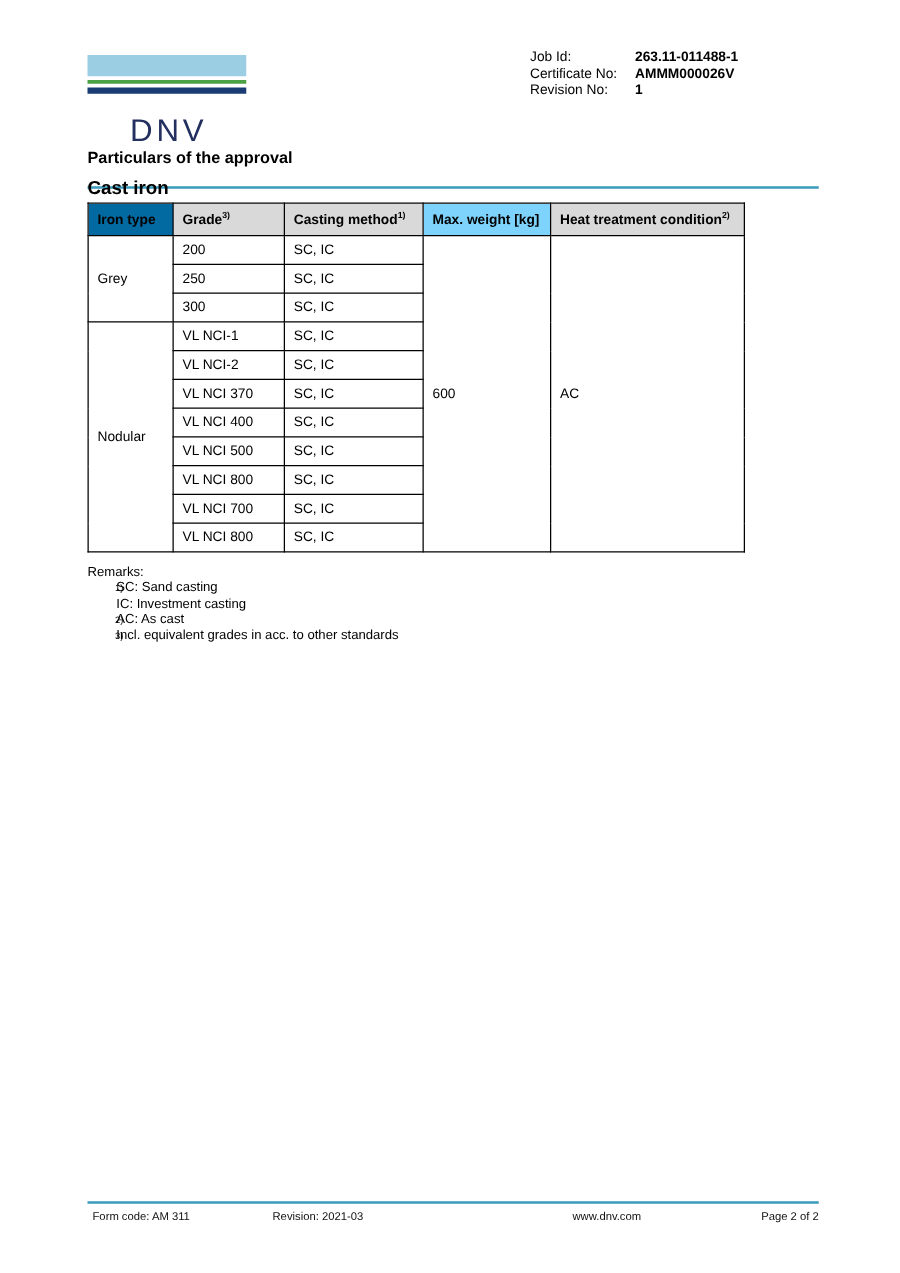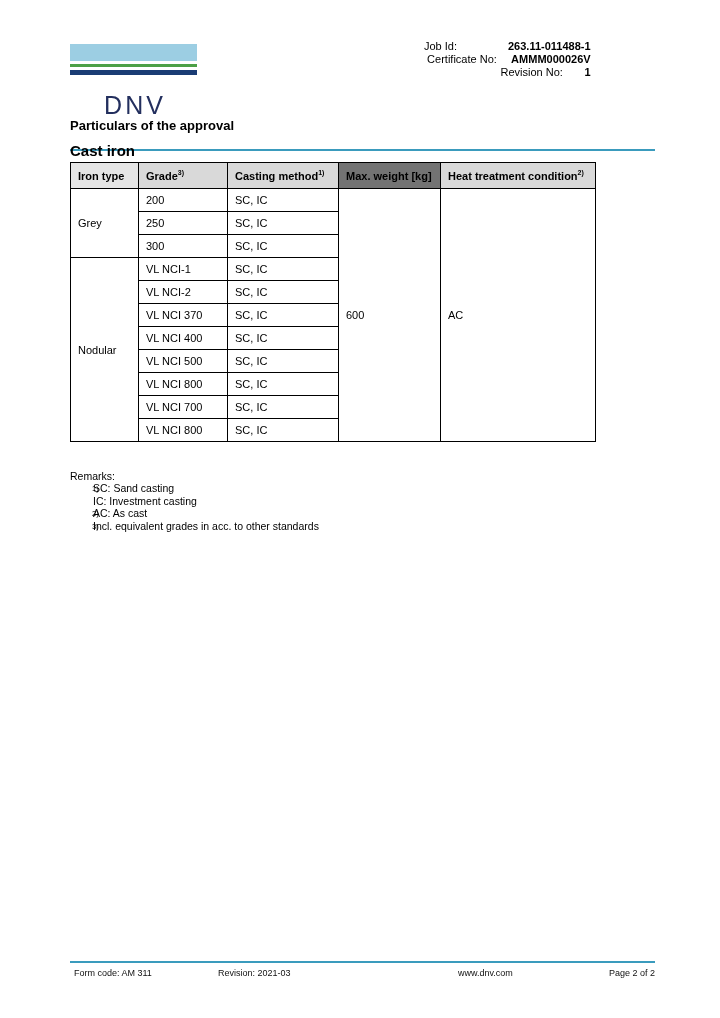--- a/index.html
+++ b/index.html
@@ -18,21 +18,21 @@
   .bar-light { height:17px; }
   .bar-green { height:3px; margin-top:3px; }
   .bar-navy  { height:5px; margin-top:3px; }
   .wordmark {
     text-align:center; font-size:25px; font-weight:normal;
     letter-spacing:3px; margin-right:-3px; line-height:1.0; margin-top:18px;
   }
 
   
   .doc-info { position:absolute; left:424px; top:40px; font-size:11px; line-height:13px; }
-  .doc-row  { display:flex;justify-content:flex-end; }
+  .doc-row  { display:flex; }
   .doc-label { width:84px; }
   .doc-value { font-weight:bold; }
 
   
   .section-title {
     position:absolute; left:70px; top:118px; width:585px;
     font-size:13px; font-weight:bold;
     border-bottom:2px solid #3A9BBD; padding-bottom:16px;
   }
   .subtitle { position:absolute; left:70px; top:142px; font-size:15px; font-weight:bold; }
@@ -45,21 +45,21 @@
   table.grades th, table.grades td {
     border:1px solid #000; padding:0 7px;
     vertical-align:middle; text-align:left;
     overflow:hidden; white-space:nowrap;
   }
   table.grades th { height:26px; font-weight:bold; }
   table.grades td { height:23px; }
   sup { font-size:7px; vertical-align:super; line-height:0; }
 
   
-  .remarks { position:absolute; left:70px; top:452px; font-size:10.5px; line-height:12px;margin-top:18px; }
+  .remarks { position:absolute; left:70px; top:452px; font-size:10.5px; line-height:12px; }
   .remark-line { display:flex; align-items:flex-start; }
   .remark-sup  { width:23px; padding-left:22px; font-size:7.5px; flex:none; padding-top:1px; }
   .remark-text { }
 
   
   .footer {
     position:absolute; left:70px; top:961px; width:585px; height:20px;
     border-top:2px solid #3A9BBD; font-size:9px; color:#111;
   }
   .footer span { position:absolute; top:5px; white-space:nowrap; }
@@ -94,24 +94,24 @@
         <span class="doc-value">1</span>
       </div>
     </div>
 
   <div class="section-title" style="border-bottom-color: rgb(58, 155, 189);">Particulars of the approval</div>
   <div class="subtitle">Cast iron</div>
 
   <table class="grades">
     <thead>
         <tr id="thead-row">
-          <th style="width: 68px; background-color: #e5e5e5;">Iron type</th>
+          <th style="width: 68px; background-color: #0369a1;">Iron type</th>
           <th style="width: 89px; background-color: rgb(217, 217, 217);">Grade<sup>3)</sup></th>
           <th style="width: 111px; background-color: rgb(217, 217, 217);">Casting method<sup>1)</sup></th>
-          <th style="width: 102px; background-color: #737373;">Max. weight [kg]</th>
+          <th style="width: 102px; background-color: #7dd3fc;">Max. weight [kg]</th>
           <th style="width: 155px; background-color: rgb(217, 217, 217);">Heat treatment condition<sup>2)</sup></th>
         </tr>
       </thead>
     <tbody id="tbody">
         <tr>
           <td rowspan="3">Grey</td>
           <td>200</td>
           <td>SC, IC</td>
           <td rowspan="11">600</td>
           <td rowspan="11">AC</td>

